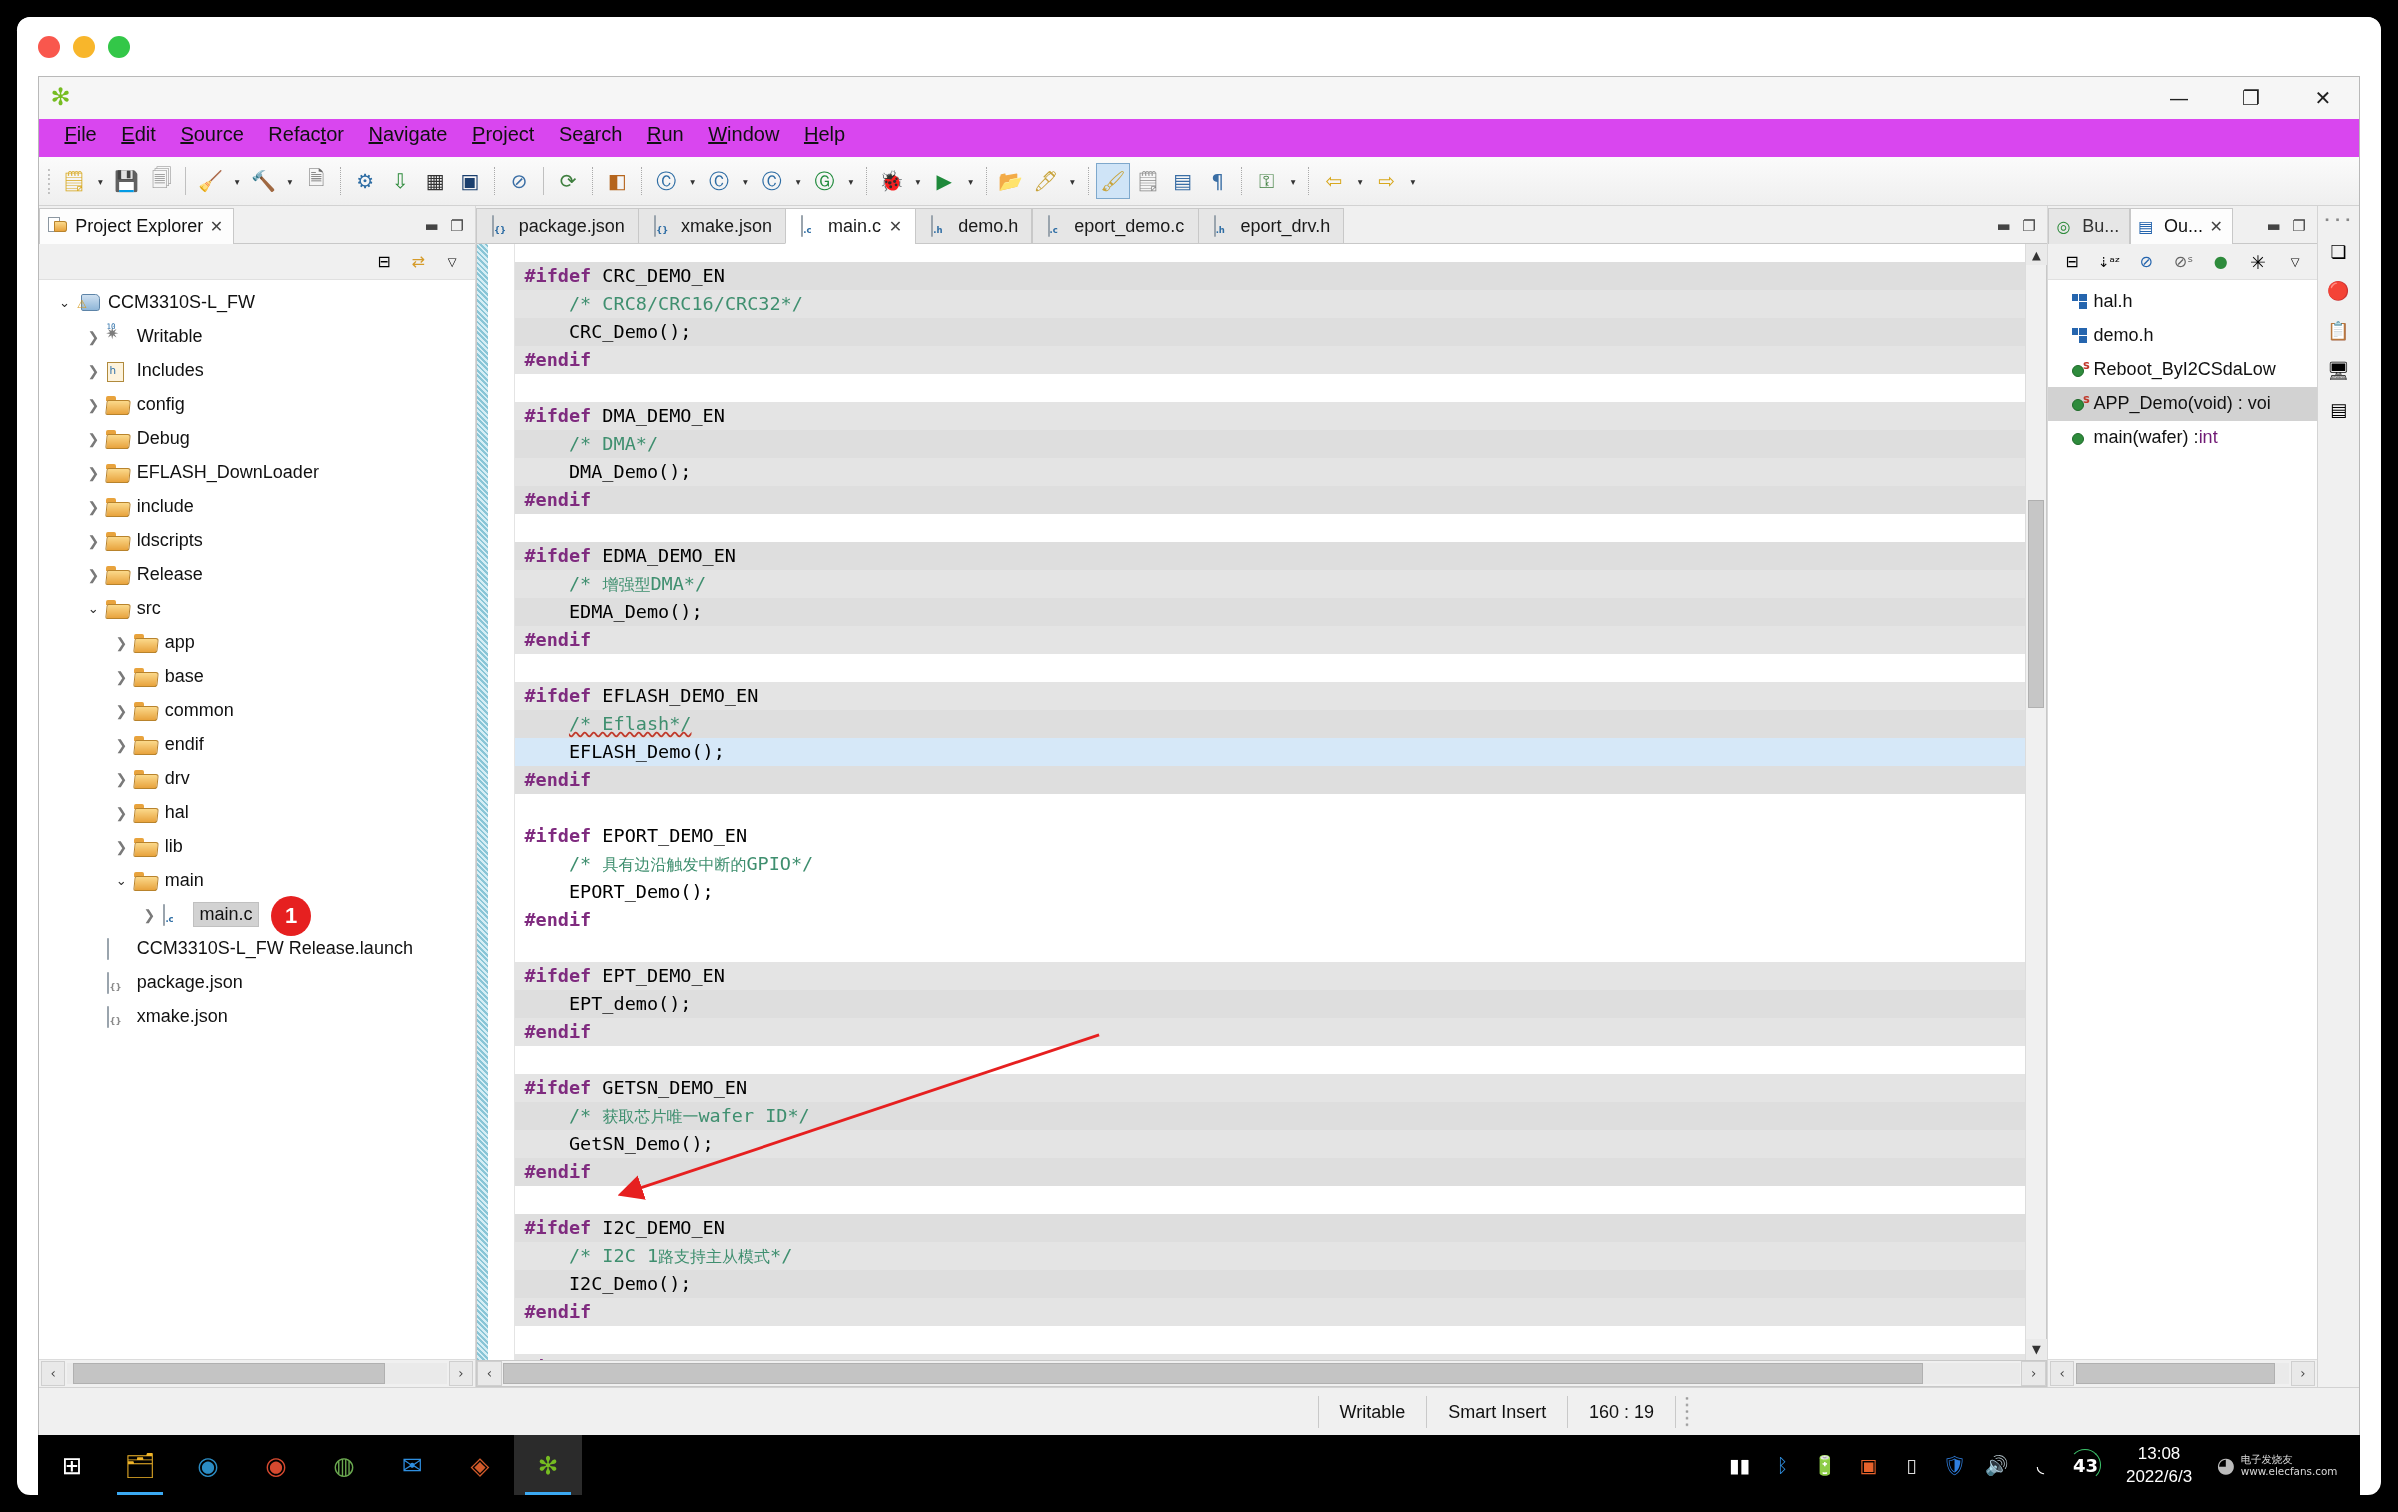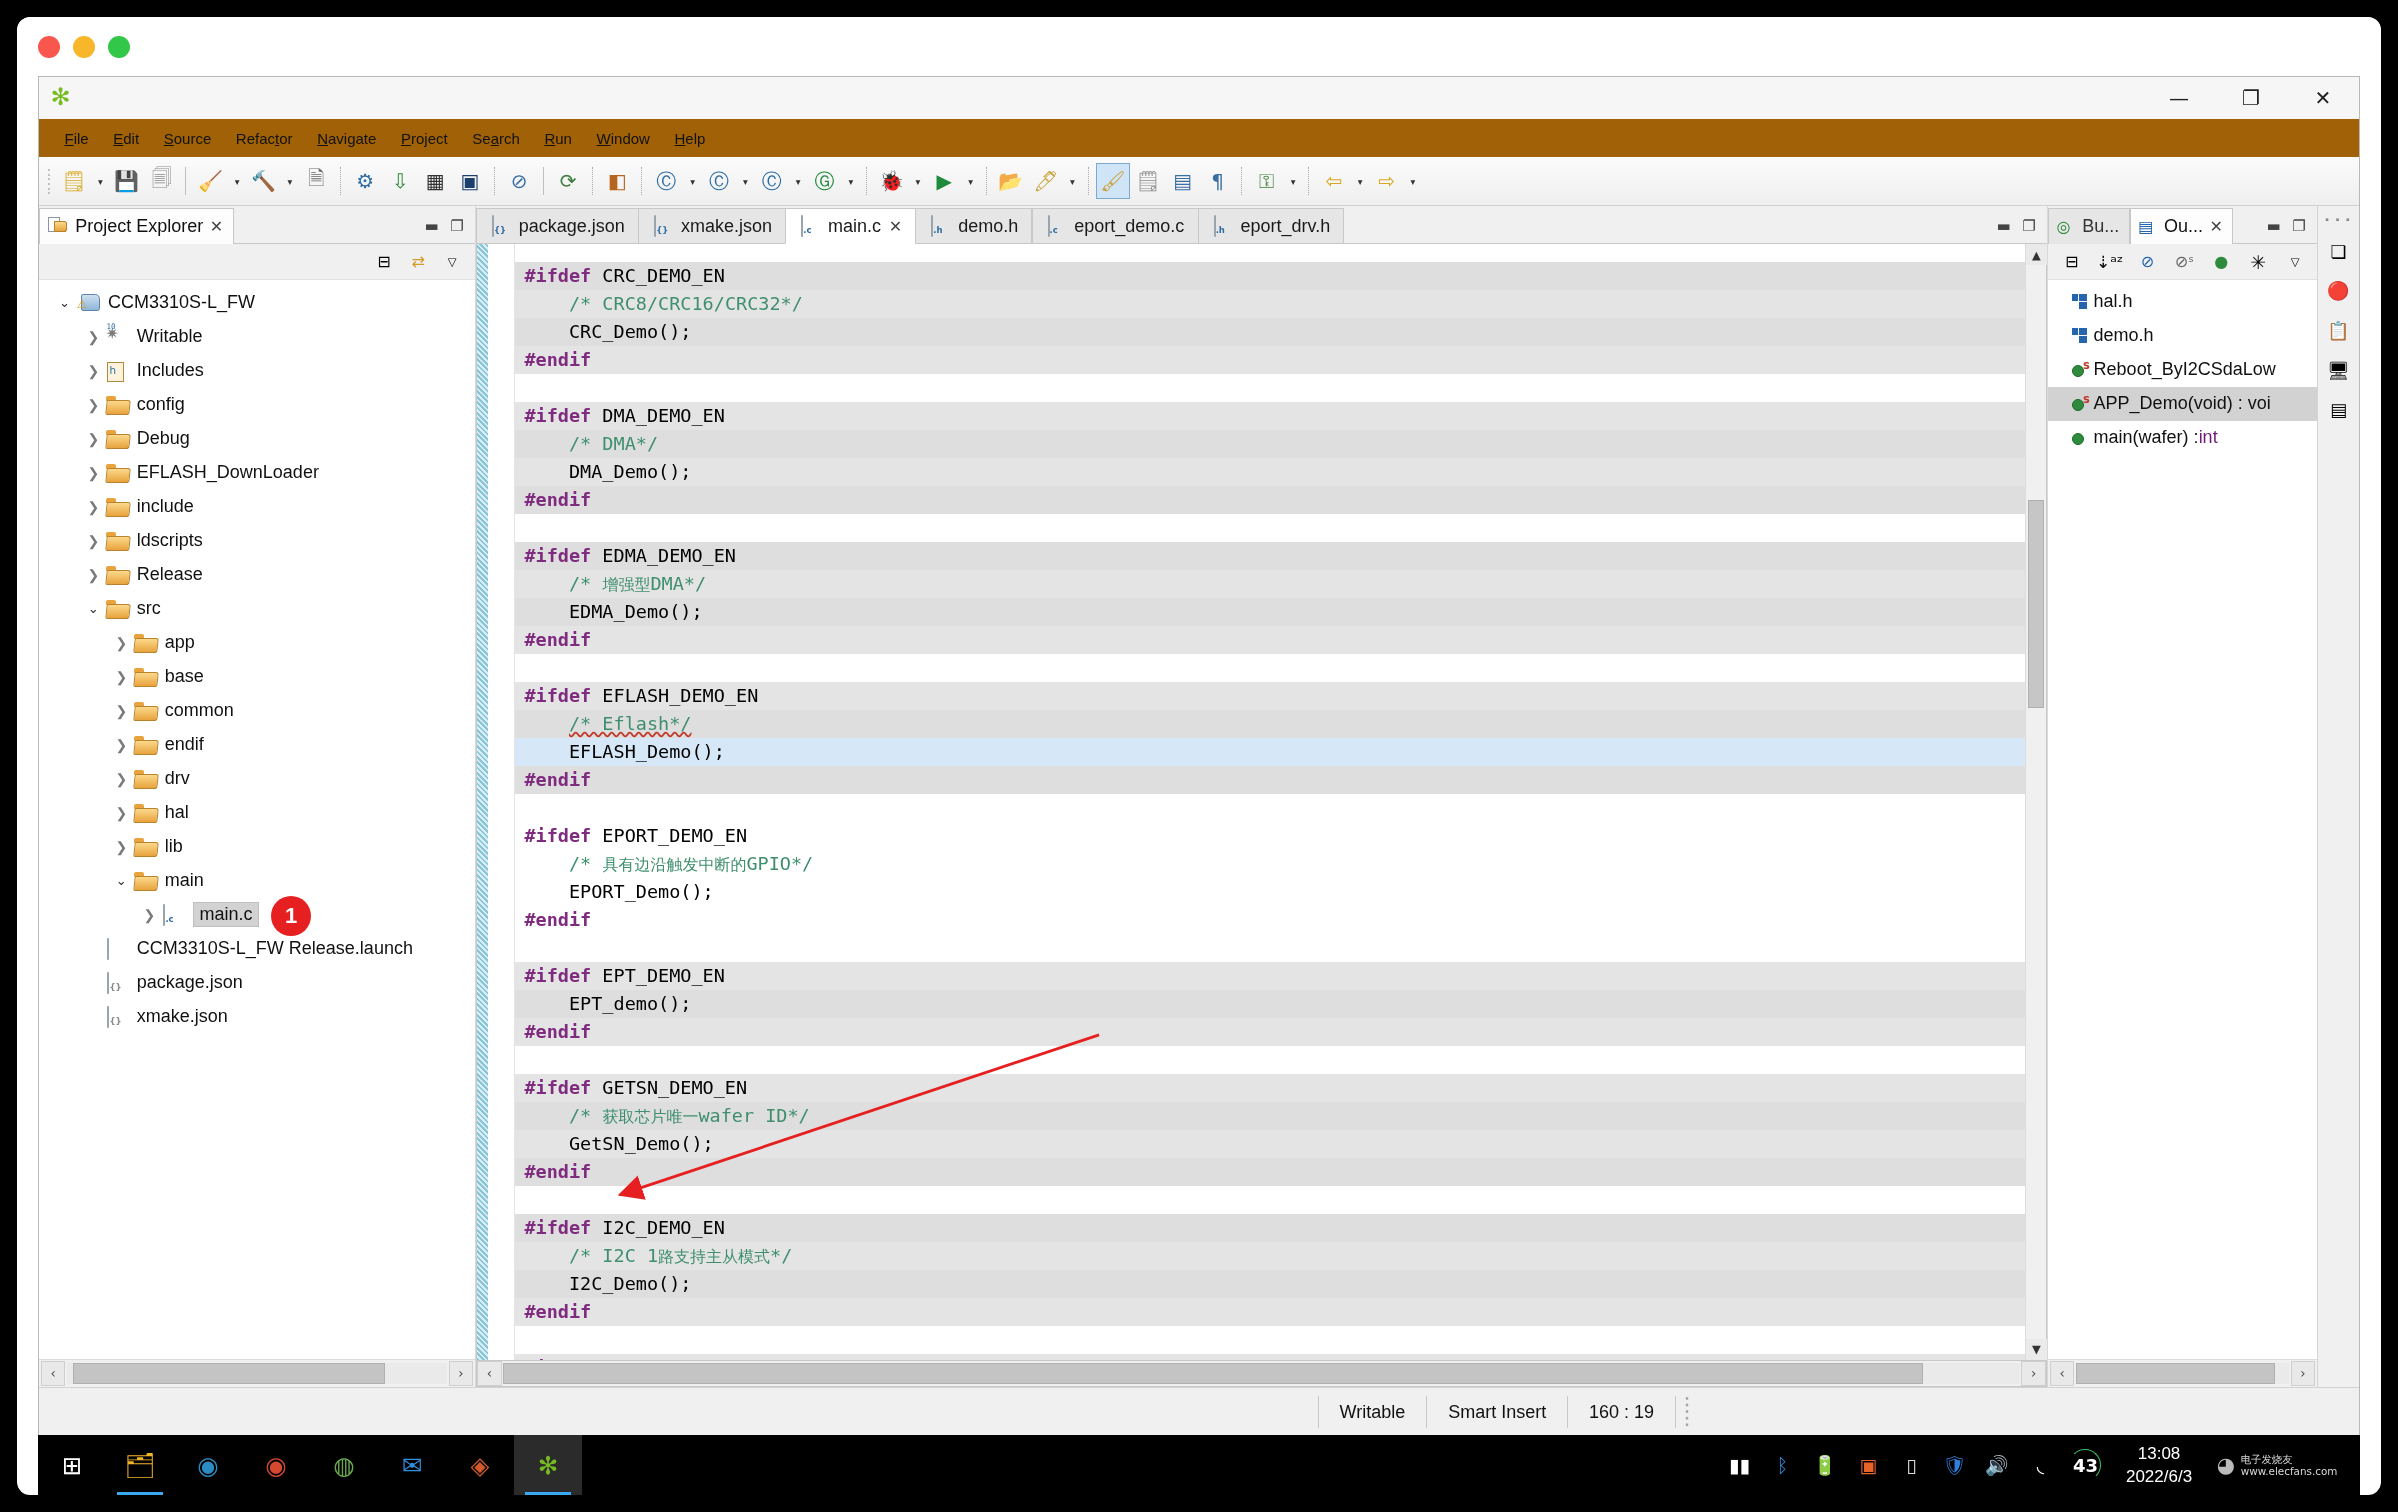--- a/index.html
+++ b/index.html
@@ -76,24 +76,24 @@
   .winbtn {
     width: 72px; height: 42px;
     display: flex; align-items: center; justify-content: center;
     font-size: 20px; color: #222;
     font-family: "DejaVu Sans", sans-serif;
   }
 
   
   #menubar {
     height: 38px;
-    background: #a16207;
-    display: flex; align-items: center;
+    background: #d946ef;
+    display: flex; align-items: flex-start;
     padding-left: 13.2px;
-    font-size: 15px; color: #111;
+    font-size: 20px; color: #111;
   }
   .menu-item { padding: 3.8px 12.3px; cursor: default; }
   .menu-item u { text-decoration: underline; }
 
   
   #toolbar {
     height: 49px;
     background: linear-gradient(#fbfbfb,#efefef);
     border-bottom: 0.9px solid #d2d2d2;
     display: flex; align-items: center;
@@ -706,21 +706,21 @@
               <span class="tab-close">✕</span>
             </div>
             <div class="view-tab-fill"></div>
             <div class="view-minmax">
               <span class="vm-glyph">▬</span>
               <span class="vm-glyph">❐</span>
             </div>
           </div>
         <div class="view-toolbar" style="justify-content:flex-start;padding-left:11.4px;gap:12.3px;">
           <span class="vtb">⊟</span>
-          <span class="vtb" style="font-size:17px;">⇣ᵃᶻ</span>
+          <span class="vtb" style="font-size:14px;">⇣ᵃᶻ</span>
           <span class="vtb" style="color:#2565ae;">⊘</span>
           <span class="vtb" style="color:#666;">⊘ˢ</span>
           <span class="vtb" style="color:#2e8b3c;">●</span>
           <span class="vtb" style="font-size:19px;">✳</span>
           <span class="vtb" style="font-size:11.4px;">▽</span>
         </div>
         <div id="outline-list">
             <div class="orow">
               <span class="oicon">
                 <span class="hsym">

